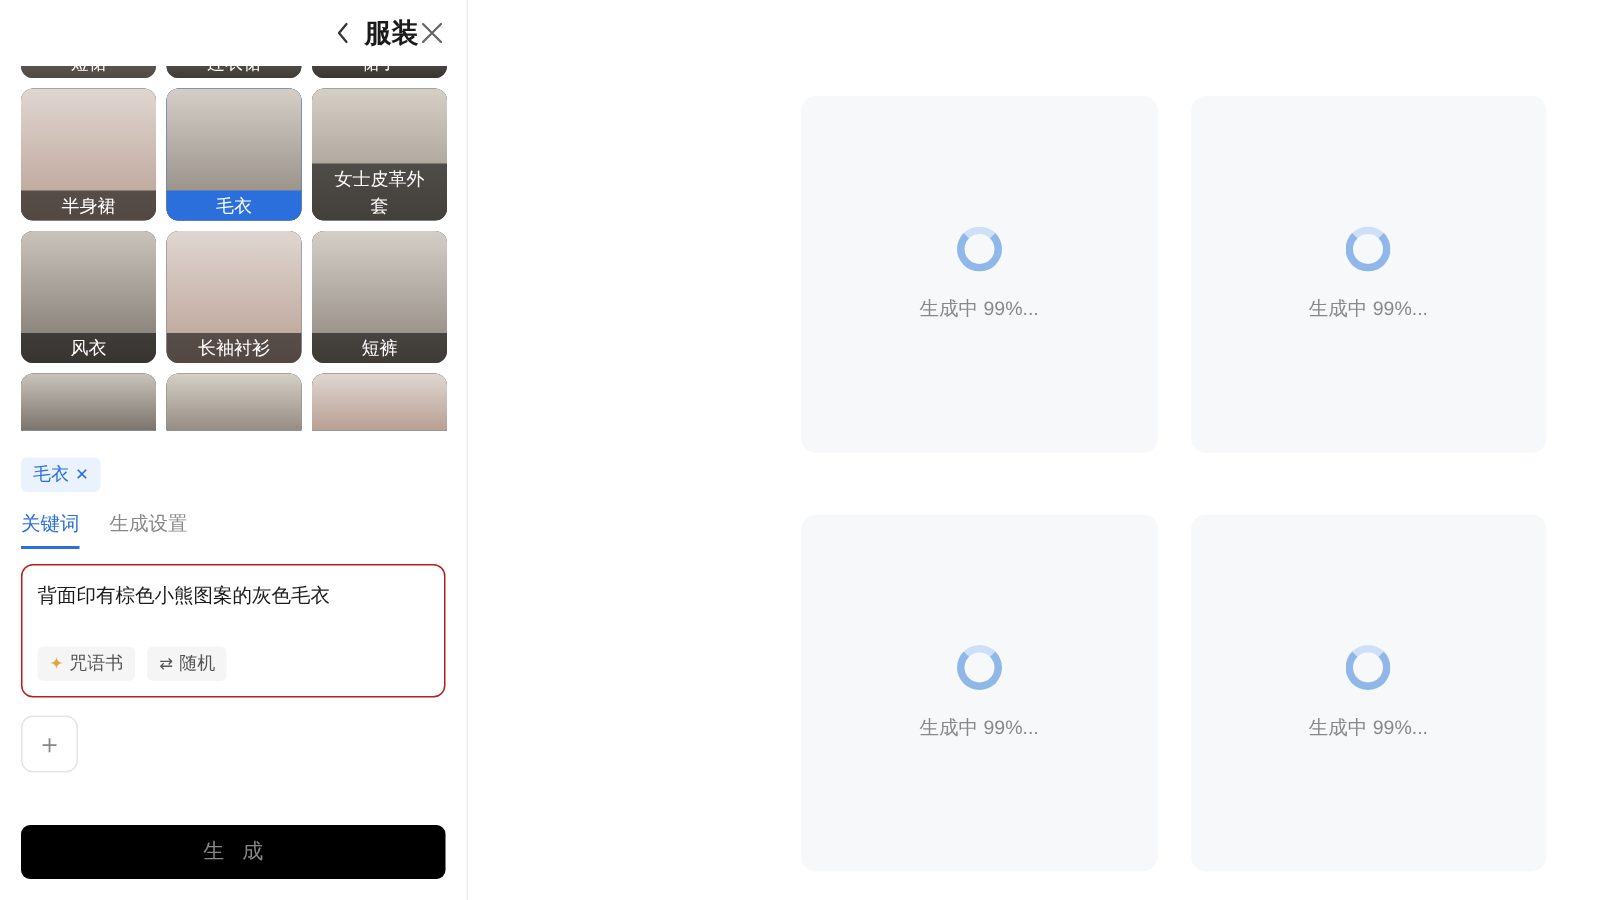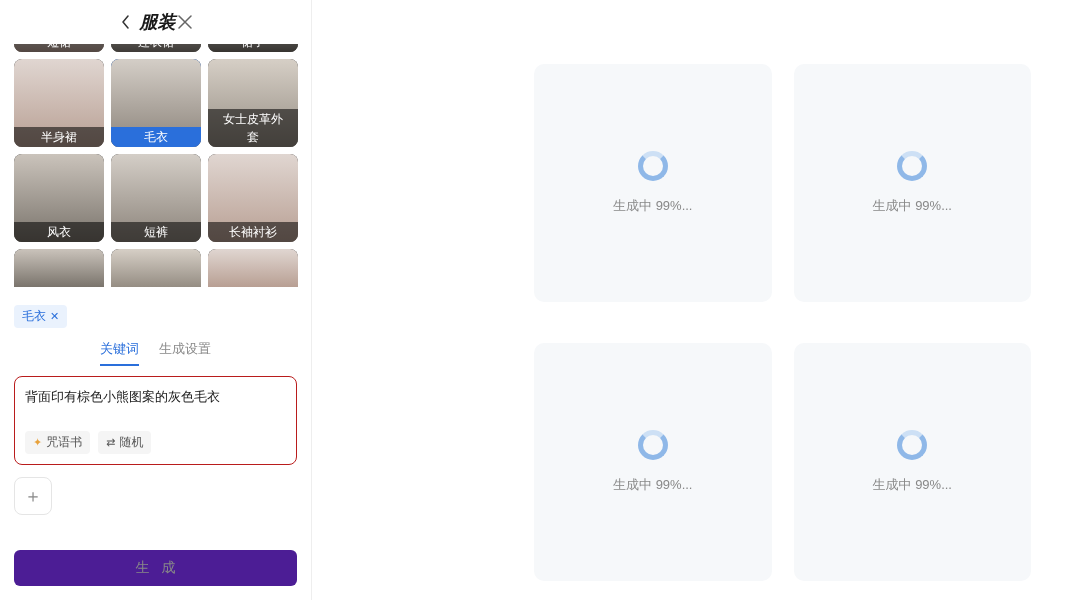--- a/index.html
+++ b/index.html
@@ -15,23 +15,22 @@
       width: 312px;
       border-right: 1px solid #eee;
       display: flex;
       flex-direction: column;
       height: 100%;
       position: relative;
     }
     .sidebar-header {
       display: flex;
       align-items: center;
-      justify-content: center;
+      justify-content: flex-end;
       padding: 10px 14px;
-      font-style: italic;
     }
     .header-left {
       display: flex;
       align-items: center;
       gap: 6px;
     }
     .back-icon {
       width: 16px;
       height: 16px;
       display: inline-flex;
@@ -115,21 +114,20 @@
       padding: 3px 8px;
       border-radius: 4px;
       cursor: pointer;
     }
     .tag-x { font-size: 11px; color: #2a6fdb; cursor: pointer; }
     .tabs {
       display: flex;
       gap: 20px;
       padding: 6px 14px 0;
       font-size: 13px;
-      justify-content: center;
     }
     .tab { color: #888; cursor: pointer; padding-bottom: 6px; }
     .tab.active { color: #2a6fdb; border-bottom: 2px solid #2a6fdb; }
     .prompt-box {
       margin: 10px 14px 0;
       border: 1px solid #b91c1c;
       border-radius: 8px;
       padding: 10px;
       display: flex;
       flex-direction: column;
@@ -171,21 +169,21 @@
       font-size: 18px;
       font-weight: 300;
     }
     .gen-area {
       margin-top: auto;
       padding: 10px 14px 14px;
     }
     .gen-btn {
       width: 100%;
       height: 36px;
-      background: #4c1d95;
+      background: #000000;
       border: none;
       border-radius: 6px;
       color: #888;
       font-size: 14px;
       letter-spacing: 12px;
       text-indent: 12px;
       cursor: not-allowed;
     }
     .main {
       flex: 1;
@@ -266,26 +264,26 @@
       <div class="thumb">
           <div class="thumb-img v4"></div>
           <div class="thumb-label">女士皮革外套</div>
         </div>
 
       <div class="thumb">
           <div class="thumb-img v3"></div>
           <div class="thumb-label">风衣</div>
         </div>
       <div class="thumb">
+          <div class="thumb-img v1"></div>
+          <div class="thumb-label">长袖衬衫</div>
+        </div>
+      <div class="thumb">
           <div class="thumb-img v2"></div>
           <div class="thumb-label">短裤</div>
-        </div>
-      <div class="thumb">
-          <div class="thumb-img v1"></div>
-          <div class="thumb-label">长袖衬衫</div>
         </div>
 
       <div class="thumb partial-bottom">
           <div class="thumb-img v3"></div>
         </div>
       <div class="thumb partial-bottom">
           <div class="thumb-img v4"></div>
         </div>
       <div class="thumb partial-bottom">
           <div class="thumb-img v1"></div>

